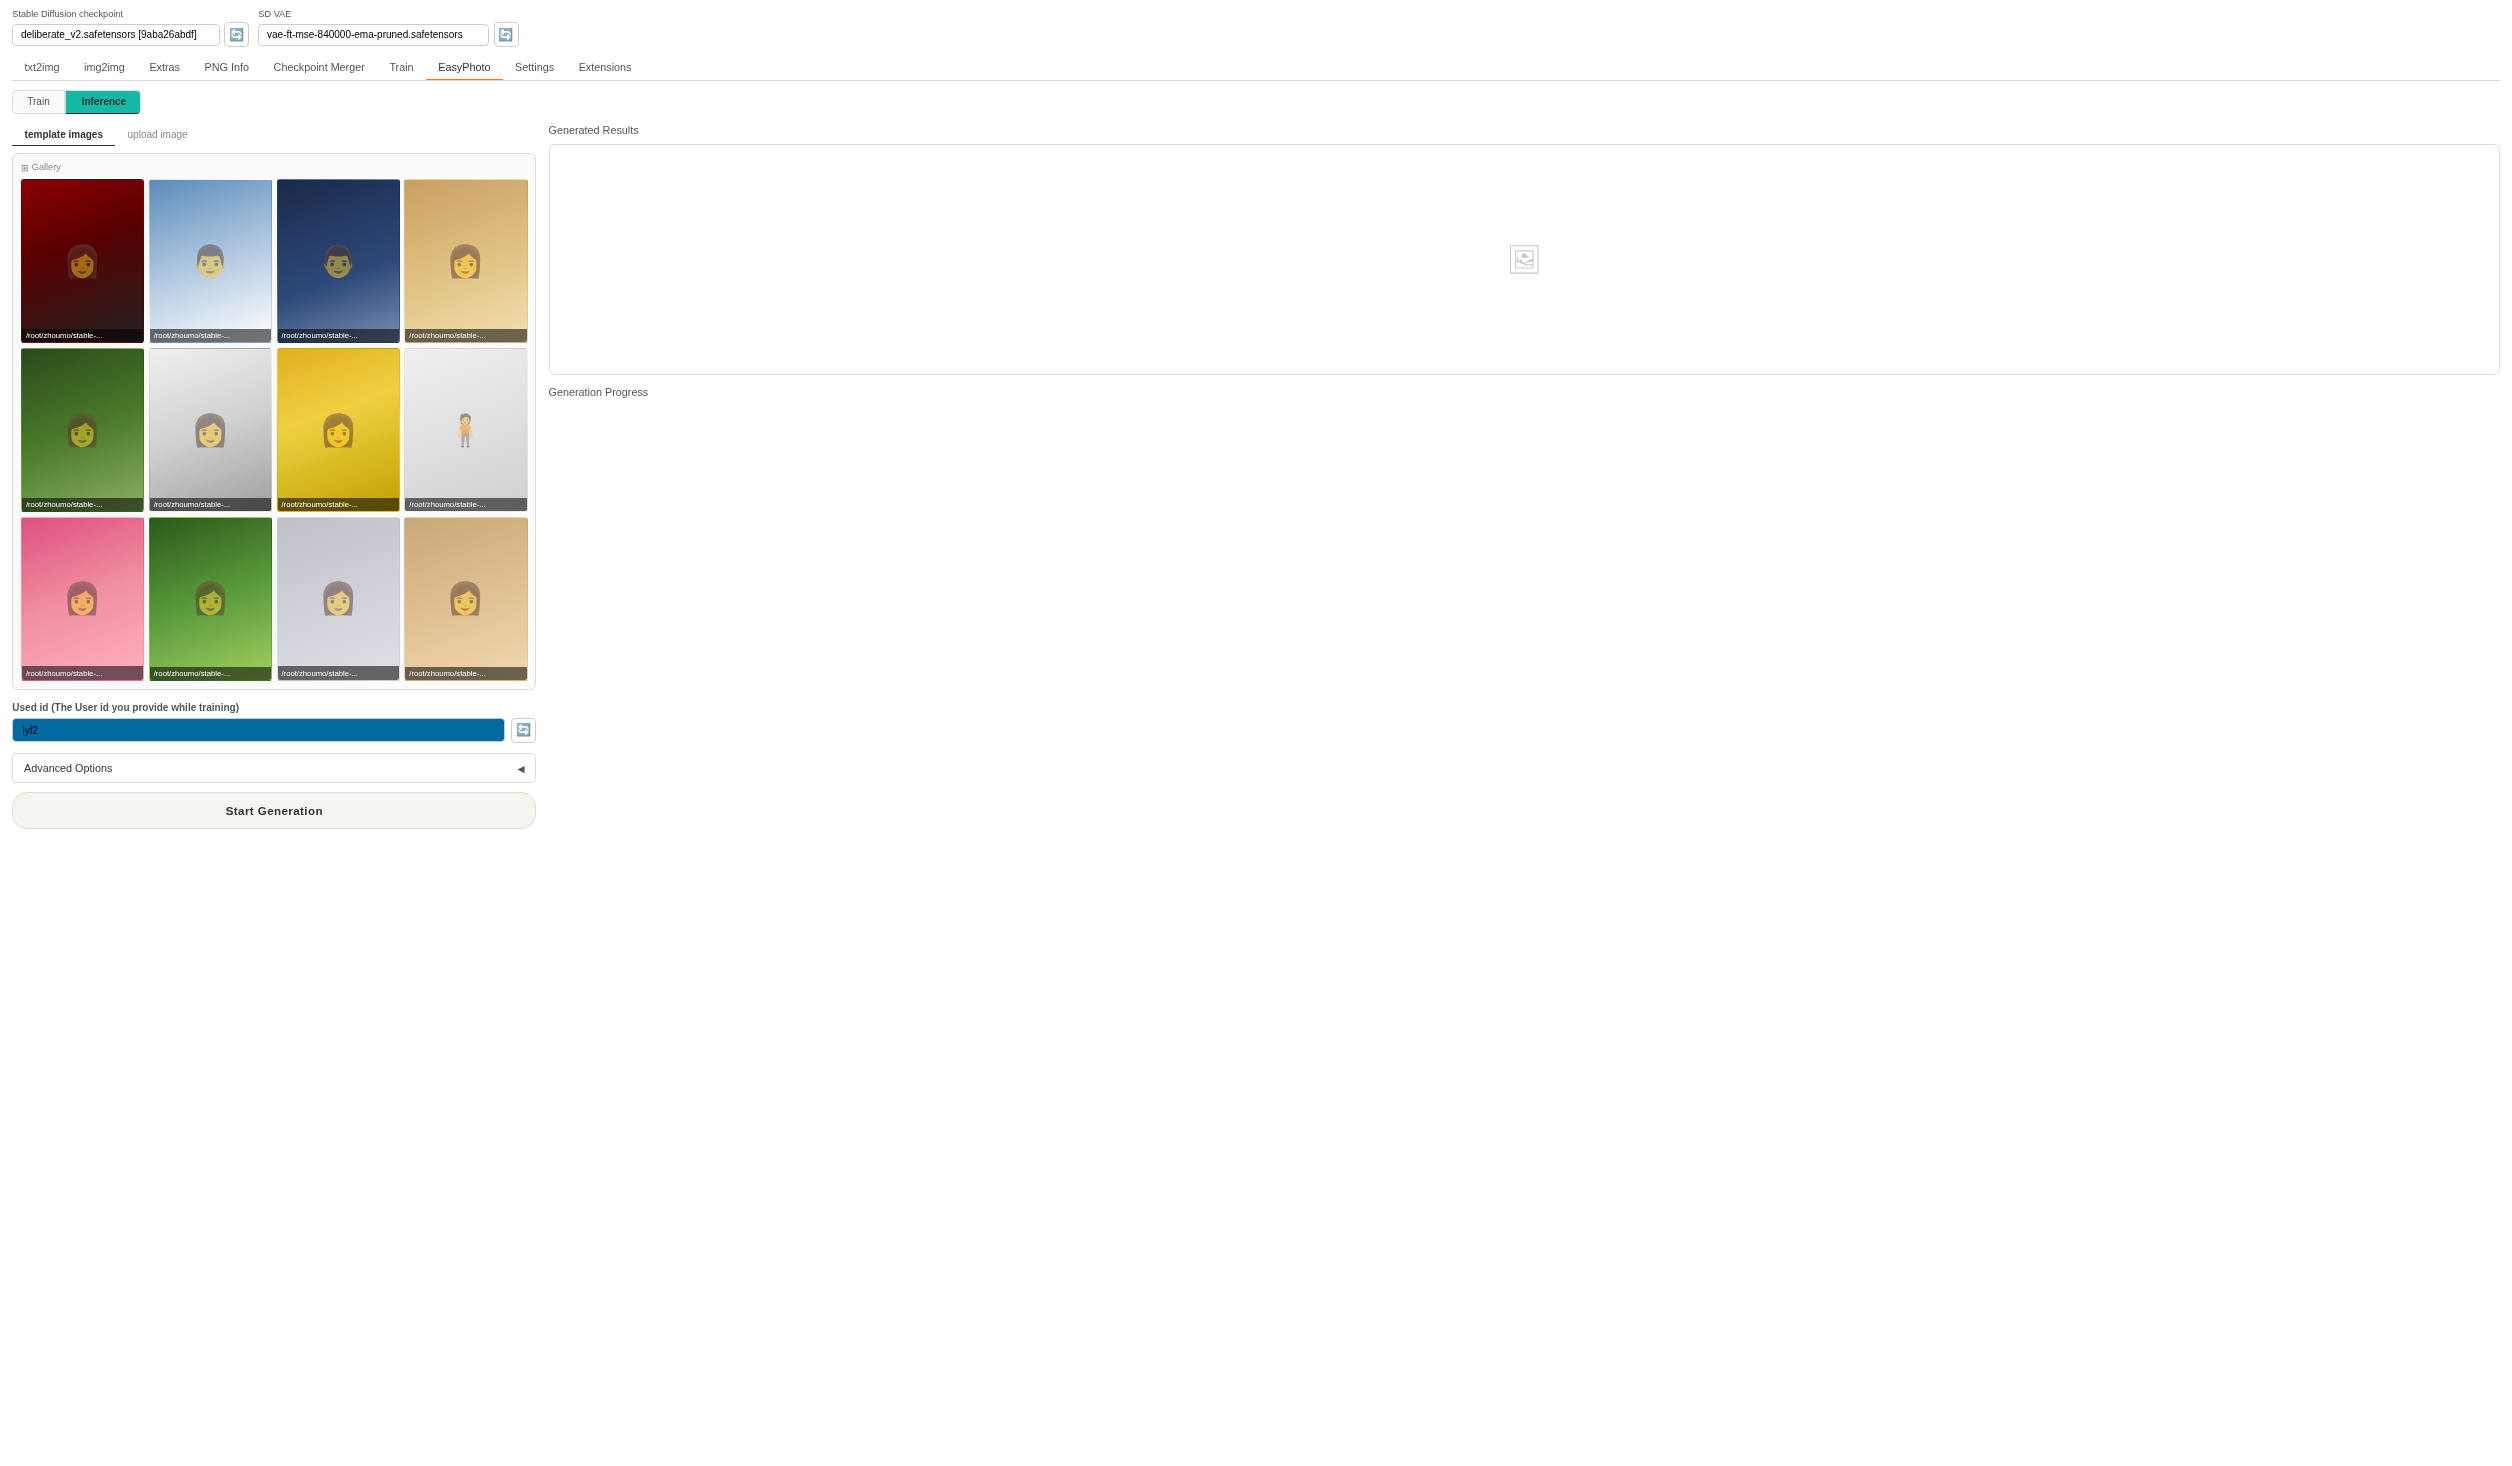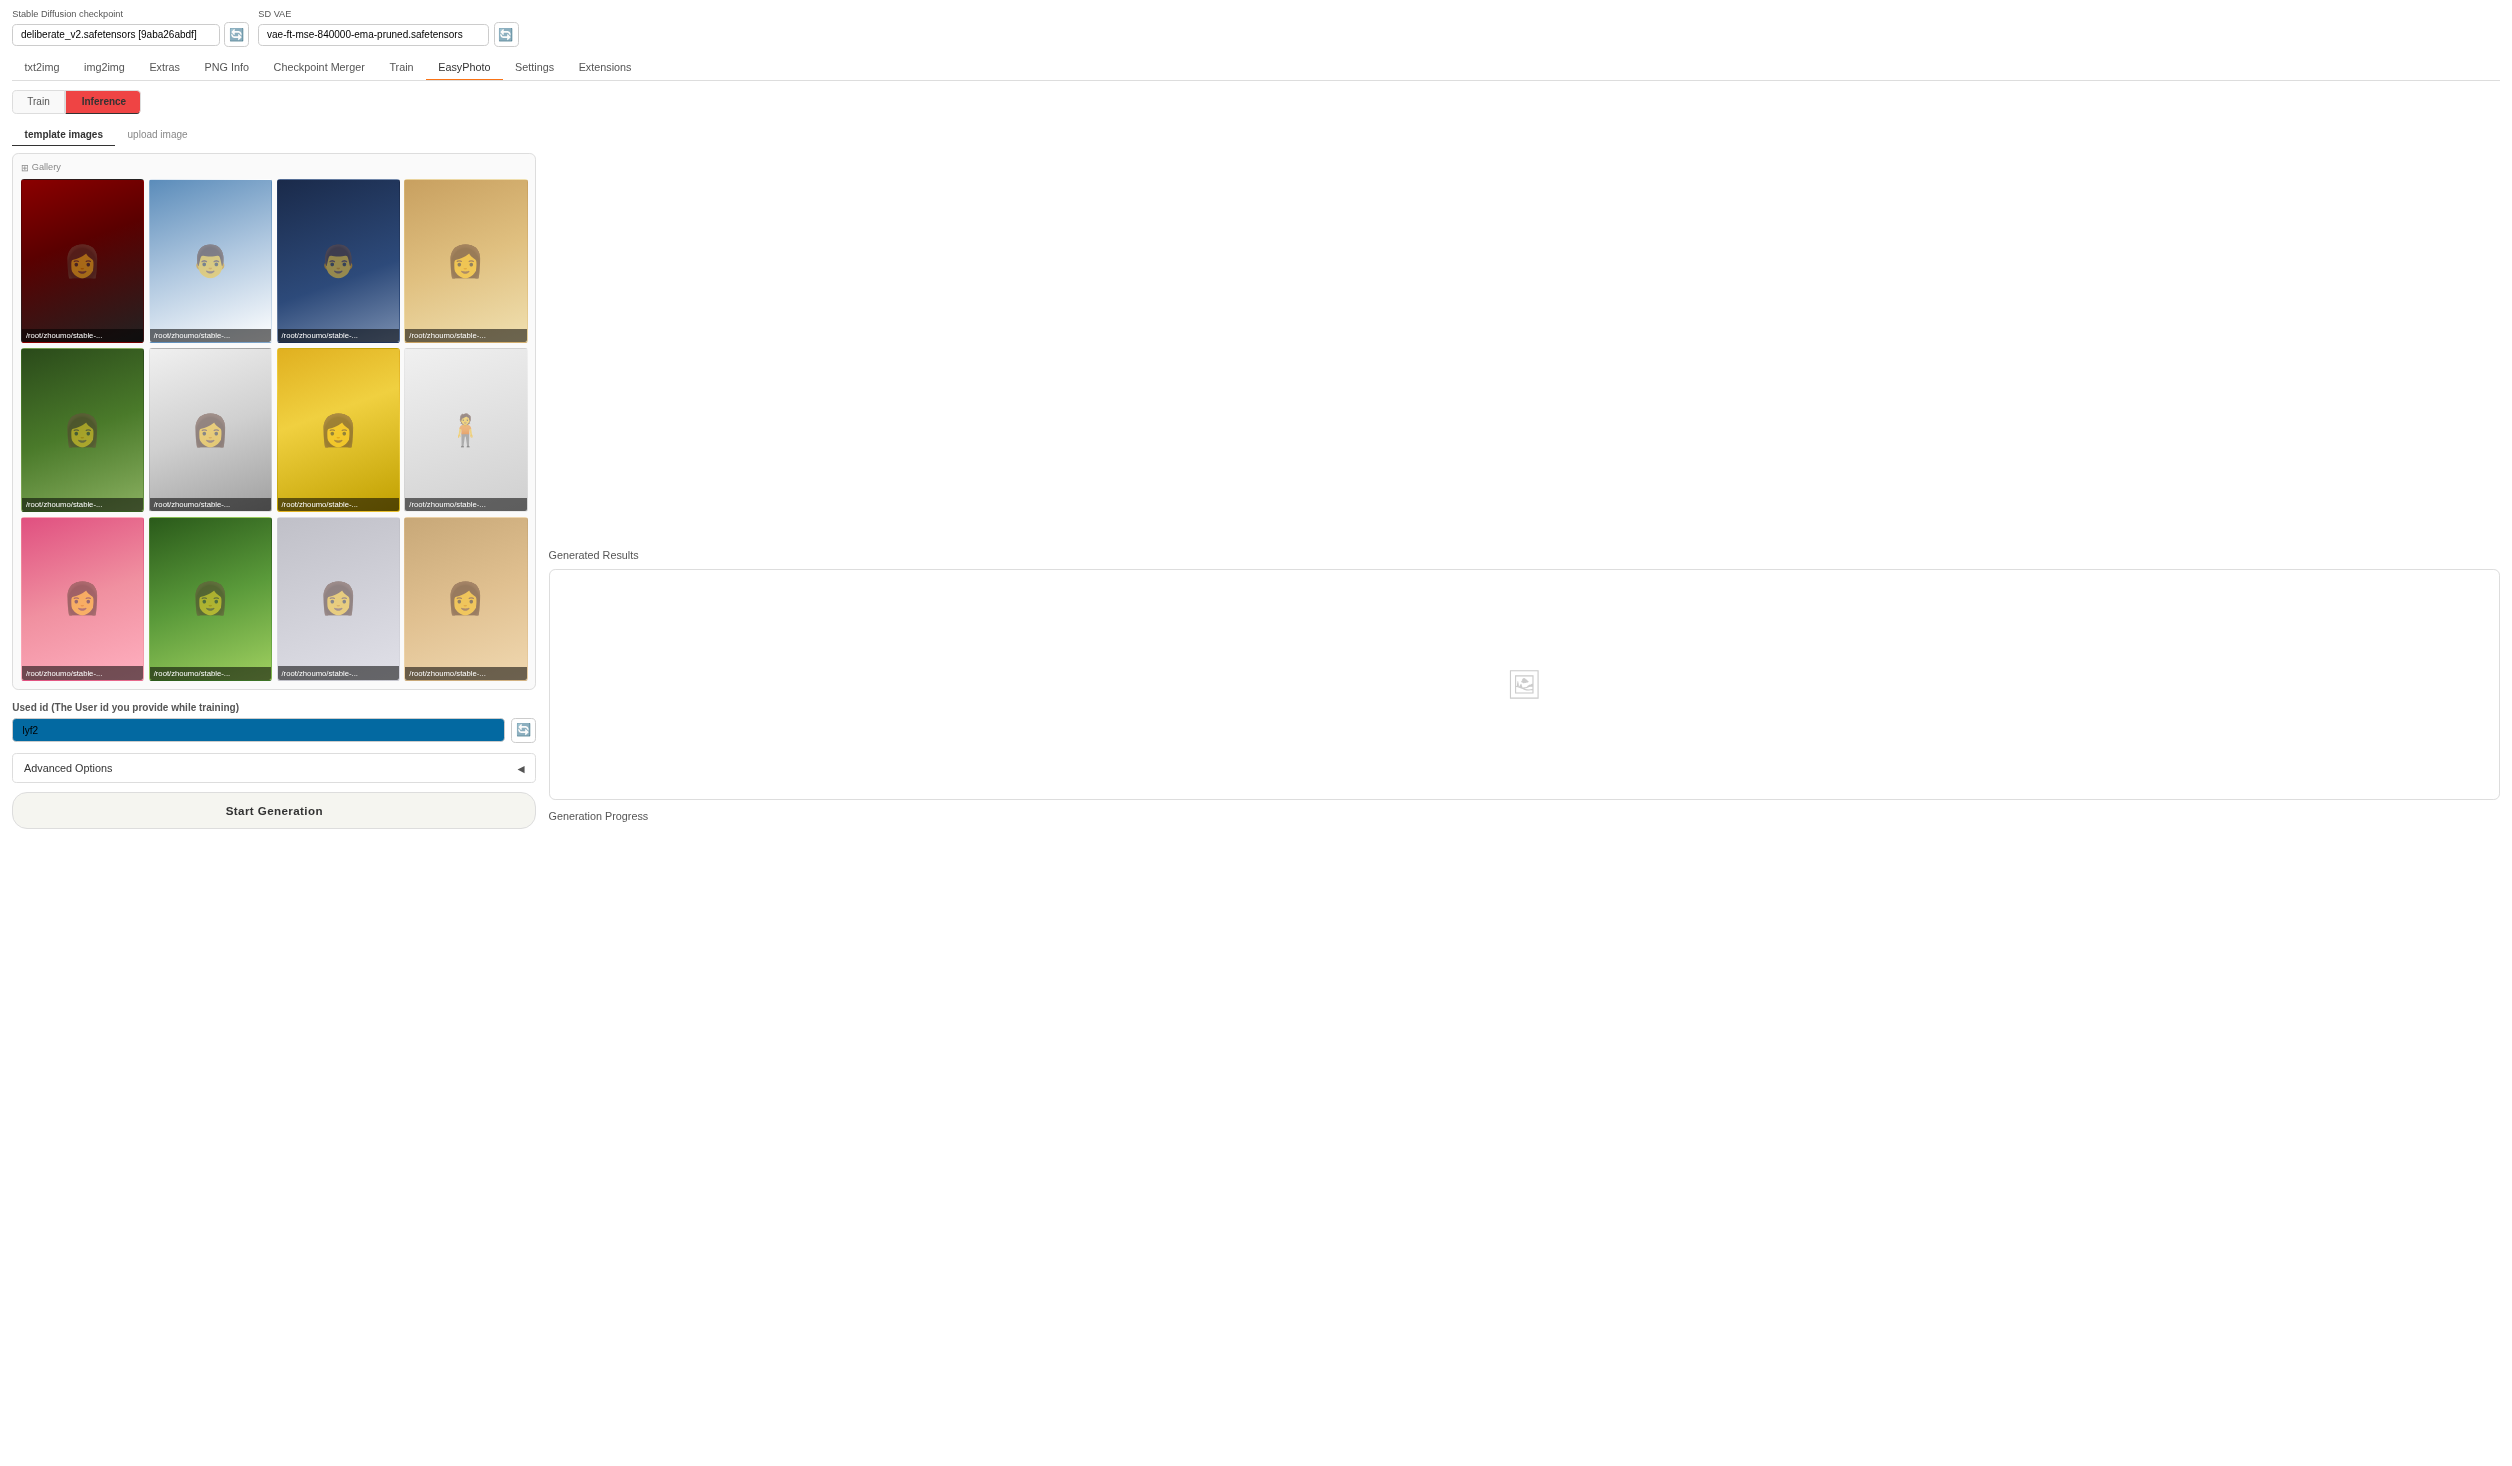--- a/index.html
+++ b/index.html
@@ -26,22 +26,22 @@
       border: none; background: none; border-bottom: 1.5px solid transparent; margin-bottom: -0.8px;
     }
     .nav-tab.active { color: #333; border-bottom: 1.5px solid #f97316; font-weight: 500; }
     .sub-tabs { display: flex; gap: 0; margin-bottom: 10.8px; }
     .sub-tab {
       padding: 5.4px 14px; cursor: pointer; font-size: 10px; border: 0.8px solid #ddd;
       background: #f9f9f9; color: #555;
     }
     .sub-tab:first-child { border-radius: 4.6px 0 0 4.6px; }
     .sub-tab:last-child { border-radius: 0 4.6px 4.6px 0; }
-    .sub-tab.active { background: #ef4444; color: #333; font-weight: 600; border-bottom: 1.5px solid #333; padding-left: 16px; }
-    .main-content { display: flex; gap: 12.3px; align-items: flex-end; }
+    .sub-tab.active { background: #14b8a6; color: #333; font-weight: 600; border-bottom: 1.5px solid #333; padding-left: 16px; }
+    .main-content { display: flex; gap: 12.3px; }
     .left-panel { flex: 0 0 524px; }
     .right-panel { flex: 1; }
     .gallery-container {
       border: 0.8px solid #ddd; border-radius: 6.2px; padding: 7.7px; background: #fafafa; margin-bottom: 12.3px;
     }
     .gallery-label { font-size: 9.2px; color: #888; margin-bottom: 6.2px; display: flex; align-items: center; gap: 3.1px; }
     .gallery-grid { display: grid; grid-template-columns: repeat(4, 1fr); gap: 4.6px; }
     .gallery-item {
       position: relative; border-radius: 3.1px; overflow: hidden; cursor: pointer;
       border: 1.5px solid transparent; aspect-ratio: 3/4; background: #e0e0e0;

